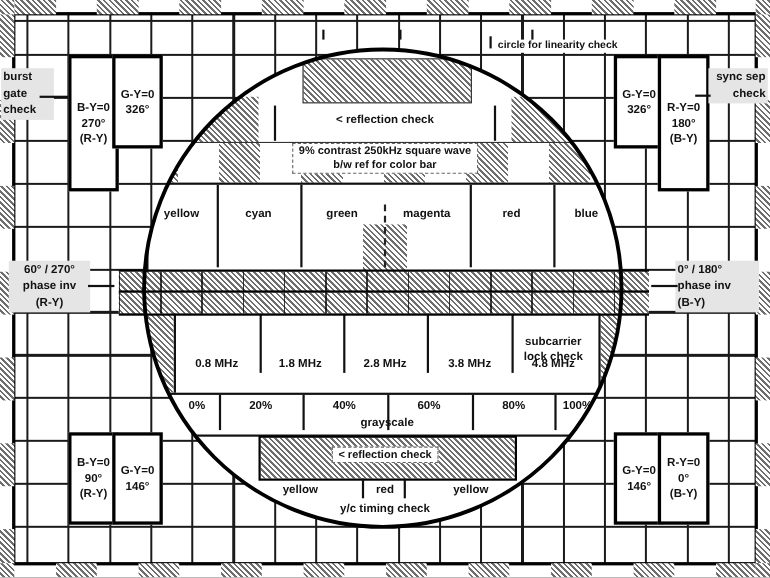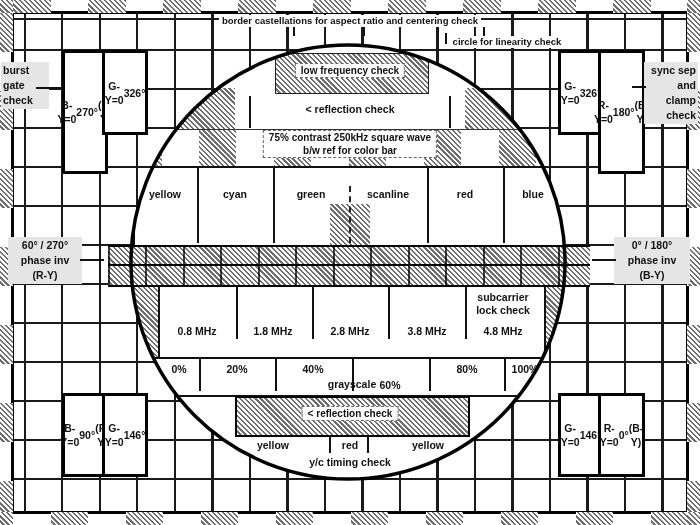--- a/index.html
+++ b/index.html
@@ -19,21 +19,21 @@
   .hatch-b{border:1px solid #222;}
   .band{background:
           repeating-linear-gradient(to right,rgba(0,0,0,.75) 0 1.5px,transparent 1.5px 37.5px),
           repeating-linear-gradient(45deg,#fdfdfd 0 2px,#6e6e6e 2px 3.6px);
         border-top:2px solid #000;border-bottom:2px solid #000;}
   .sqwave{background:
           repeating-linear-gradient(to right,rgba(255,255,255,0) 0 37.5px,#fff 37.5px 75px),
           repeating-linear-gradient(45deg,#fdfdfd 0 2px,#6e6e6e 2px 3.6px);
         border-top:1px solid #333;border-bottom:1px solid #333;}
   .whitebox{background:#fff;border:2px solid #111;}
-  .boldcell{background:#fff;border:3px solid #000;display:flex;flex-direction:row;
+  .boldcell{background:#fff;border:3px solid #000;display:flex;flex-direction:column;
             align-items:center;justify-content:center;text-align:center;
             font-size:10.5px;line-height:14px;}
   .tag{position:absolute;transform:translate(-50%,0);background:#fff;border:1px dashed #666;
        padding:0 5px;white-space:nowrap;line-height:13px;font-size:10px;text-align:center;}
   .lbl{position:absolute;white-space:nowrap;font-size:10.5px;line-height:13px;}
   .ctr{transform:translateX(-50%);}
   .note{position:absolute;font-size:9.5px;background:#fff;padding:0 3px;white-space:nowrap;line-height:12px;}
   .sidetext{position:absolute;background:#e5e5e5;font-size:10.5px;line-height:15px;padding:1px 2px;}
   .sidetext span{display:block;}
   .div-v{position:absolute;width:2px;background:#111;}
@@ -51,99 +51,97 @@
 
   <div class="content">
 
     <svg width="700" height="525">
       <circle cx="348" cy="262" r="217" fill="#ffffff" stroke="none"></circle>
     </svg>
 
     <div class="clip">
 
       <div class="abs hatch hatch-b" style="left:275px;top:53px;width:152px;height:39px"></div>
-      <div class="tag" style="left:350px;top:63px">low frequency check</div>
 
       <div class="lbl ctr" style="left:350px;top:103px">&lt; reflection check</div>
       <div class="tick" style="left:249px;top:96px;height:32px"></div>
       <div class="tick" style="left:449px;top:96px;height:32px"></div>
 
       <div class="abs hatch" style="left:150px;top:88px;width:85px;height:42px"></div>
       <div class="abs hatch" style="left:465px;top:88px;width:80px;height:42px"></div>
       <div class="abs sqwave" style="left:124px;top:129px;width:437px;height:37px"></div>
       <div class="tag" style="left:350px;top:130px">
-        <span style="display:block">75% contrast 250kHz square wave</span>
+        <span style="display:block">9% contrast 250kHz square wave</span>
         <span style="display:block">b/w ref for color bar</span>
       </div>
 
       <div class="abs whitebox" style="left:133px;top:166px;width:430px;height:79px">
         <div class="div-v" style="left:62px;top:0;height:75px"></div>
         <div class="div-v" style="left:138px;top:0;height:75px"></div>
         <div class="div-v" style="left:292px;top:0;height:75px"></div>
         <div class="div-v" style="left:368px;top:0;height:75px"></div>
         <div class="lbl ctr" style="left:30px;top:20px">yellow</div>
         <div class="lbl ctr" style="left:100px;top:20px">cyan</div>
         <div class="lbl ctr" style="left:176px;top:20px">green</div>
-        <div class="lbl ctr" style="left:253px;top:20px">scanline</div>
+        <div class="lbl ctr" style="left:253px;top:20px">magenta</div>
         <div class="lbl ctr" style="left:330px;top:20px">red</div>
         <div class="lbl ctr" style="left:398px;top:20px">blue</div>
       </div>
 
       <div class="abs hatch" style="left:330px;top:204px;width:40px;height:115px"></div>
       <div class="dash" style="left:349px;top:186px;height:57px"></div>
       <div class="dash" style="left:349px;top:284px;height:33px"></div>
 
       <div class="abs hatch" style="left:128px;top:283px;width:30px;height:74px"></div>
       <div class="abs hatch" style="left:542px;top:283px;width:28px;height:74px"></div>
       <div class="abs whitebox" style="left:158px;top:283px;width:384px;height:74px">
         <div class="div-v" style="left:76px;top:0;height:54px"></div>
         <div class="div-v" style="left:152px;top:0;height:54px"></div>
         <div class="div-v" style="left:228px;top:0;height:54px"></div>
         <div class="div-v" style="left:305px;top:0;height:54px"></div>
         <div class="lbl ctr" style="left:37px;top:40px">0.8 MHz</div>
         <div class="lbl ctr" style="left:113px;top:40px">1.8 MHz</div>
         <div class="lbl ctr" style="left:190px;top:40px">2.8 MHz</div>
         <div class="lbl ctr" style="left:267px;top:40px">3.8 MHz</div>
         <div class="lbl ctr" style="left:343px;top:40px">4.8 MHz</div>
-        <div class="lbl ctr" style="left:343px;top:6px;text-align:center">
+        <div class="lbl ctr" style="left:343px;top:20px;text-align:center">
           <span style="display:block">subcarrier</span>
           <span style="display:block">lock check</span>
         </div>
       </div>
 
       <div class="abs whitebox" style="left:150px;top:357px;width:396px;height:36px">
         <div class="div-v" style="left:47px;top:0;height:32px"></div>
         <div class="div-v" style="left:123px;top:0;height:32px"></div>
         <div class="div-v" style="left:200px;top:0;height:32px"></div>
         <div class="div-v" style="left:277px;top:0;height:32px"></div>
         <div class="div-v" style="left:352px;top:0;height:32px"></div>
         <div class="lbl ctr" style="left:27px;top:4px">0%</div>
         <div class="lbl ctr" style="left:85px;top:4px">20%</div>
         <div class="lbl ctr" style="left:161px;top:4px">40%</div>
-        <div class="lbl ctr" style="left:238px;top:20px">60%</div>
+        <div class="lbl ctr" style="left:238px;top:4px">60%</div>
         <div class="lbl ctr" style="left:315px;top:4px">80%</div>
         <div class="lbl ctr" style="left:373px;top:4px">100%</div>
         <div class="lbl ctr" style="left:200px;top:19px">grayscale</div>
       </div>
 
       <div class="abs hatch" style="left:235px;top:396px;width:231px;height:37px;border:2px solid #000"></div>
       <div class="tag" style="left:350px;top:406px">&lt; reflection check</div>
 
       <div class="div-v" style="left:329px;top:435px;height:18px"></div>
       <div class="div-v" style="left:367px;top:435px;height:18px"></div>
       <div class="lbl ctr" style="left:273px;top:439px">yellow</div>
       <div class="lbl ctr" style="left:350px;top:439px">red</div>
       <div class="lbl ctr" style="left:428px;top:439px">yellow</div>
       <div class="lbl ctr" style="left:350px;top:456px">y/c timing check</div>
     </div>
 
     <div class="abs band" style="left:108px;top:245px;width:482px;height:19px"></div>
     <div class="abs band" style="left:108px;top:264px;width:482px;height:19px"></div>
 
-    <div class="note ctr" style="left:350px;top:15px">border castellations for aspect ratio and centering check</div>
     <div class="note ctr" style="left:507px;top:36px">circle for linearity check</div>
     <div class="tick" style="left:293px;top:27px;height:9px"></div>
     <div class="tick" style="left:363px;top:27px;height:9px"></div>
     <div class="tick" style="left:483px;top:27px;height:9px"></div>
     <div class="tick" style="left:445px;top:33px;height:11px"></div>
 
     <div class="sidetext" style="left:1px;top:62px;width:44px">
       <span>burst</span>
       <span>gate</span>
       <span>check</span>
@@ -181,26 +179,25 @@
       <span>G-Y=0</span>
       <span>326°</span>
     </div>
     <div class="abs boldcell" style="left:598px;top:50px;width:41px;height:118px">
       <span>R-Y=0</span>
       <span>180°</span>
       <span>(B-Y)</span>
     </div>
     <div class="sidetext" style="left:644px;top:62px;width:50px;text-align:right">
       <span>sync sep</span>
-      <span>and clamp</span>
       <span>check</span>
     </div>
     <div class="callout" style="left:632px;top:86px;width:14px"></div>
 
-    <div class="sidetext" style="left:614px;top:237px;width:72px;text-align:center">
+    <div class="sidetext" style="left:614px;top:237px;width:72px;text-align:left">
       <span>0° / 180°</span>
       <span>phase inv</span>
       <span>(B-Y)</span>
     </div>
     <div class="callout" style="left:592px;top:259px;width:24px"></div>
 
     <div class="abs boldcell" style="left:558px;top:393px;width:40px;height:78px">
       <span>G-Y=0</span>
       <span>146°</span>
     </div>

